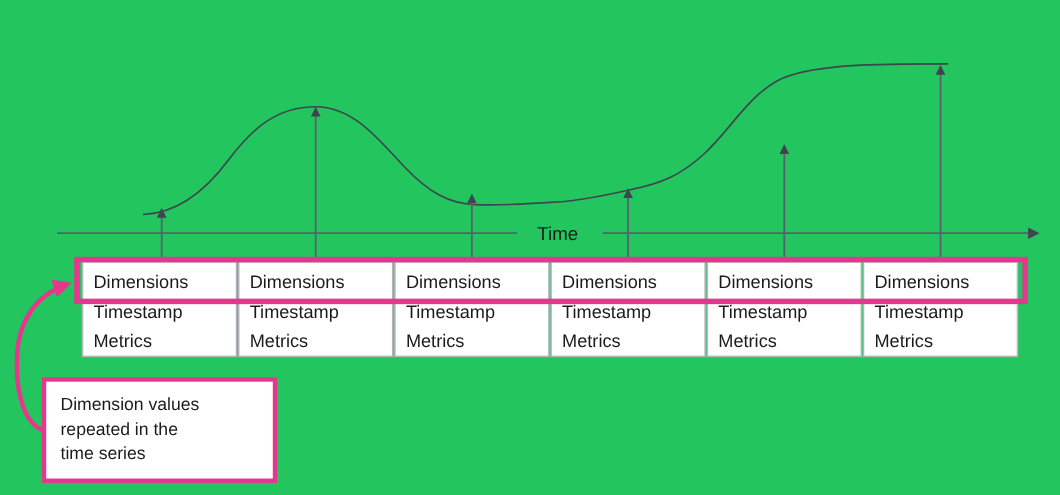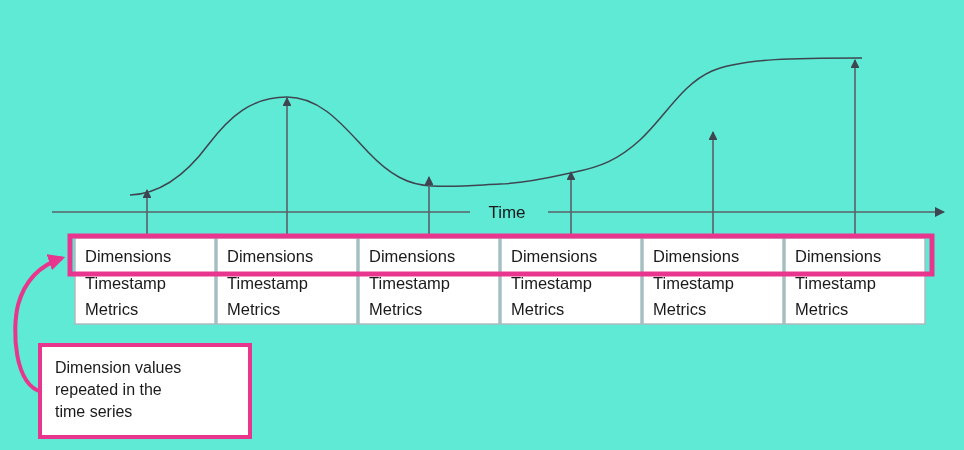--- a/index.html
+++ b/index.html
@@ -8,21 +8,21 @@
     background: #ffffff;
   }
   body {
     font-family: "Liberation Sans", "DejaVu Sans", sans-serif;
     color: #1a1a1a;
   }
   #canvas {
     position: relative;
     width: 964px;
     height: 450px;
-    background: #5eead4;
+    background: #22c55e;
     overflow: hidden;
   }
   #diagram-svg {
     position: absolute;
     left: 0;
     top: 0;
     width: 964px;
     height: 450px;
   }
   .axis-label {

